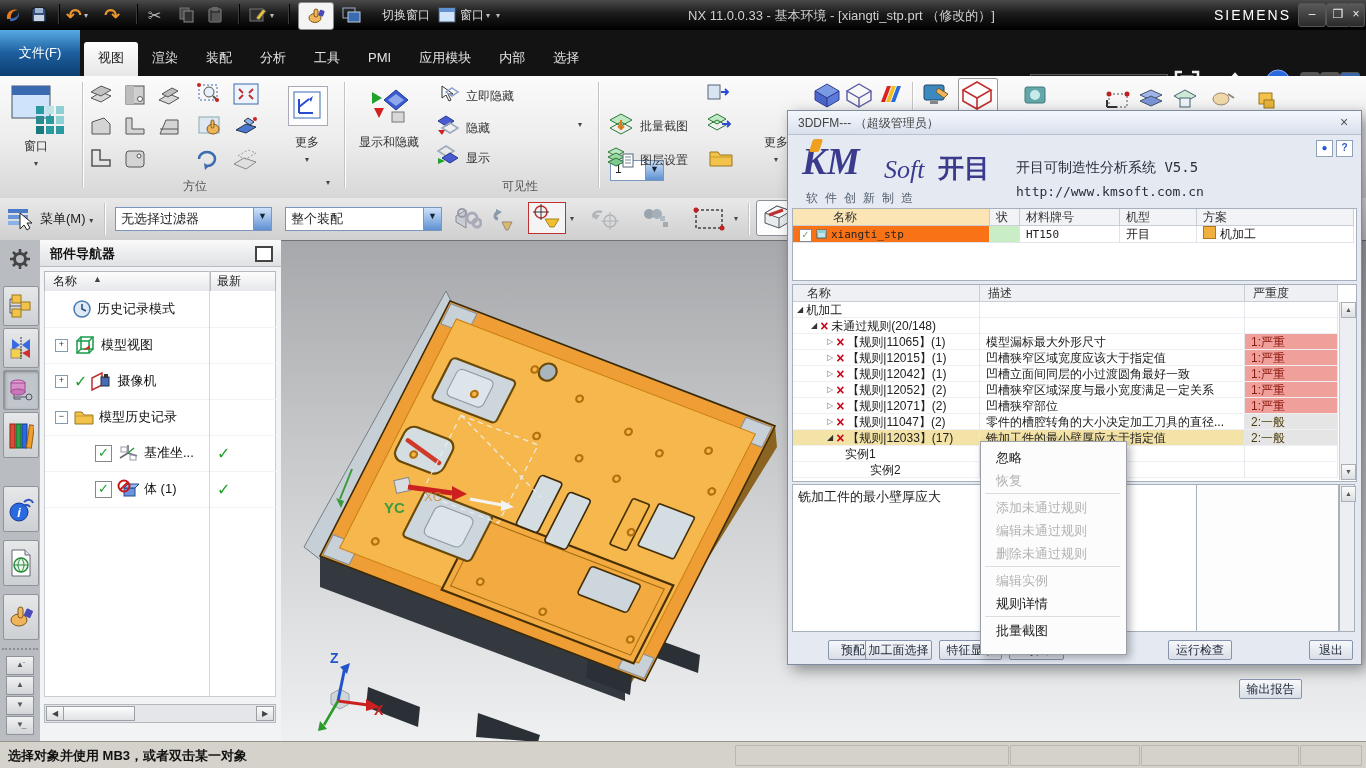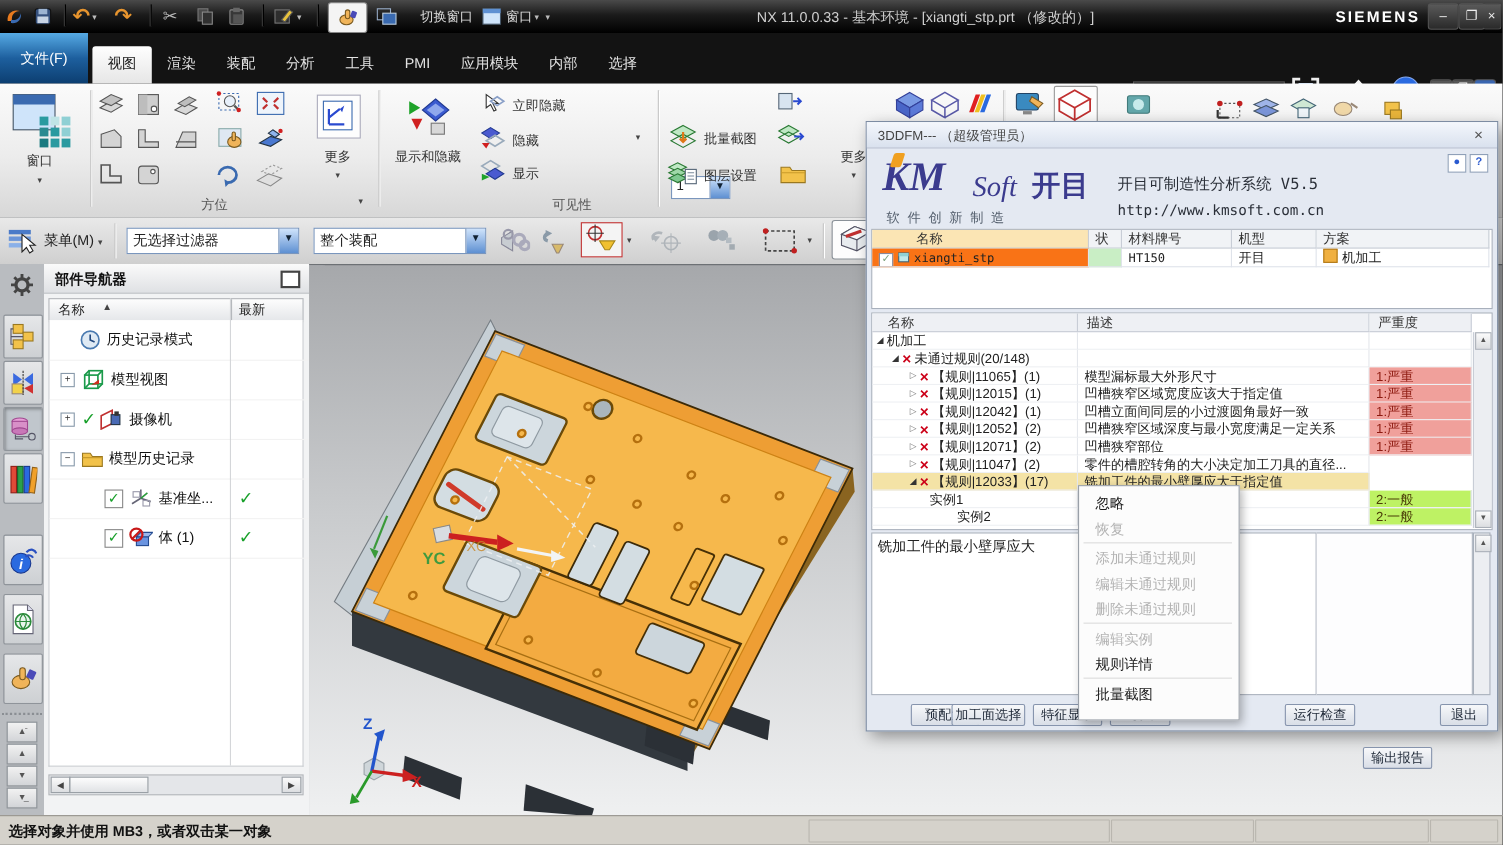--- a/index.html
+++ b/index.html
@@ -8,21 +8,21 @@
        -webkit-font-smoothing:antialiased;}
   .a{position:absolute;}
   
   #titlebar{left:0;top:0;width:1366px;height:30px;
     background:linear-gradient(#4a4a4a,#1b1b1b 45%,#000);}
   .qat-ic{display:inline-block;vertical-align:middle;}
   .qat-btn{position:absolute;top:2px;height:26px;display:flex;align-items:center;color:#ddd;}
   .qat-sep{position:absolute;top:4px;width:1px;height:20px;background:#3a3a3a;border-right:1px solid #000;}
   .qat-caret{color:#bbb;font-size:8px;margin-left:2px;}
   #win-title{color:#cfcfcf;font-size:13px;top:7px;left:688px;}
-  #brand{color:#fff;font-weight:bold;letter-spacing:2px;font-size:14px;top:7px;left:1214px;}
+  #brand{color:#fff;font-weight:normal;letter-spacing:2px;font-size:14px;top:7px;left:1214px;}
   .wbtn{position:absolute;top:3px;width:26px;height:22px;border:1px solid #555;border-radius:3px;
         background:linear-gradient(#5a5a5a,#2a2a2a);color:#eee;text-align:center;line-height:20px;font-size:12px;}
   
   #tabrow{left:0;top:30px;width:1366px;height:46px;background:#131313;}
   #file-tab{left:0;top:0;width:80px;height:46px;color:#fff;text-align:center;line-height:46px;font-size:13px;
     background:linear-gradient(#56aae4,#1d5f9e 50%,#0c3e70);}
   .tab{position:relative;float:left;margin-top:12px;height:34px;line-height:32px;padding:0 14px;color:#e3e3e3;font-size:13px;}
   .tab.active{background:linear-gradient(#fefefe,#e6e6e6);color:#1a1a1a;border-radius:3px 3px 0 0;}
   #tabs{position:absolute;left:84px;top:0;height:46px;}
   #findbox{left:1030px;top:44px;width:128px;height:22px;background:#222;border:1px solid #5a5a5a;color:#999;
@@ -114,21 +114,21 @@
   .rt-grid{display:grid;grid-template-columns:187px 265px 93px;}
   .rt-h{height:17px;line-height:17px;background:#eef0f4;border-right:1px solid #c8cdd6;border-bottom:1px solid #c8cdd6;
      padding-left:8px;color:#333;box-sizing:border-box;}
   .rrow{position:absolute;left:0;width:545px;height:16px;display:grid;grid-template-columns:187px 265px 93px;}
   .rcell{height:16px;line-height:16px;border-right:1px solid #e4e7ec;border-bottom:1px solid #eef0f3;
      box-sizing:border-box;overflow:hidden;white-space:nowrap;color:#222;font-size:12px;display:flex;align-items:center;}
   .rcell .tri{font-size:8px;color:#777;margin-right:3px;flex:none;}
   .rcell .tri.open{color:#333;}
   .rcell .fx{color:#cc0018;font-weight:bold;font-size:14px;margin-right:3px;line-height:14px;flex:none;}
   .sev-severe{background:#f0a09b;color:#8d1a10;}
-  .sev-normal{background:#bef264;color:#4a3c08;margin-top:32px;}
+  .sev-normal{background:#e5e5e5;color:#4a3c08;}
   .rsel{background:#f4e3a6;}
   #rt-scroll{position:absolute;left:546px;top:17px;width:16px;height:178px;background:#eceef2;border-left:1px solid #c8cdd6;}
   .varrow{position:absolute;left:1px;width:13px;height:14px;background:linear-gradient(#fbfbfb,#dcdee1);
      border:1px solid #aab0b8;font-size:7px;text-align:center;line-height:13px;color:#555;}
   
   #detail{position:absolute;left:4px;top:373px;width:405px;height:148px;background:#fff;border:1px solid #a8b0bc;
      font-size:13px;color:#222;padding:3px 5px;box-sizing:border-box;}
   #detail2{position:absolute;left:409px;top:373px;width:142px;height:148px;background:#fdfdfe;border:1px solid #a8b0bc;border-left:none;box-sizing:border-box;}
   #detail-scroll{position:absolute;left:551px;top:373px;width:16px;height:148px;background:#eceef2;border:1px solid #a8b0bc;box-sizing:border-box;}
   .dbtn{position:absolute;top:529px;height:20px;background:linear-gradient(#f7f8fa,#d9dee7);

